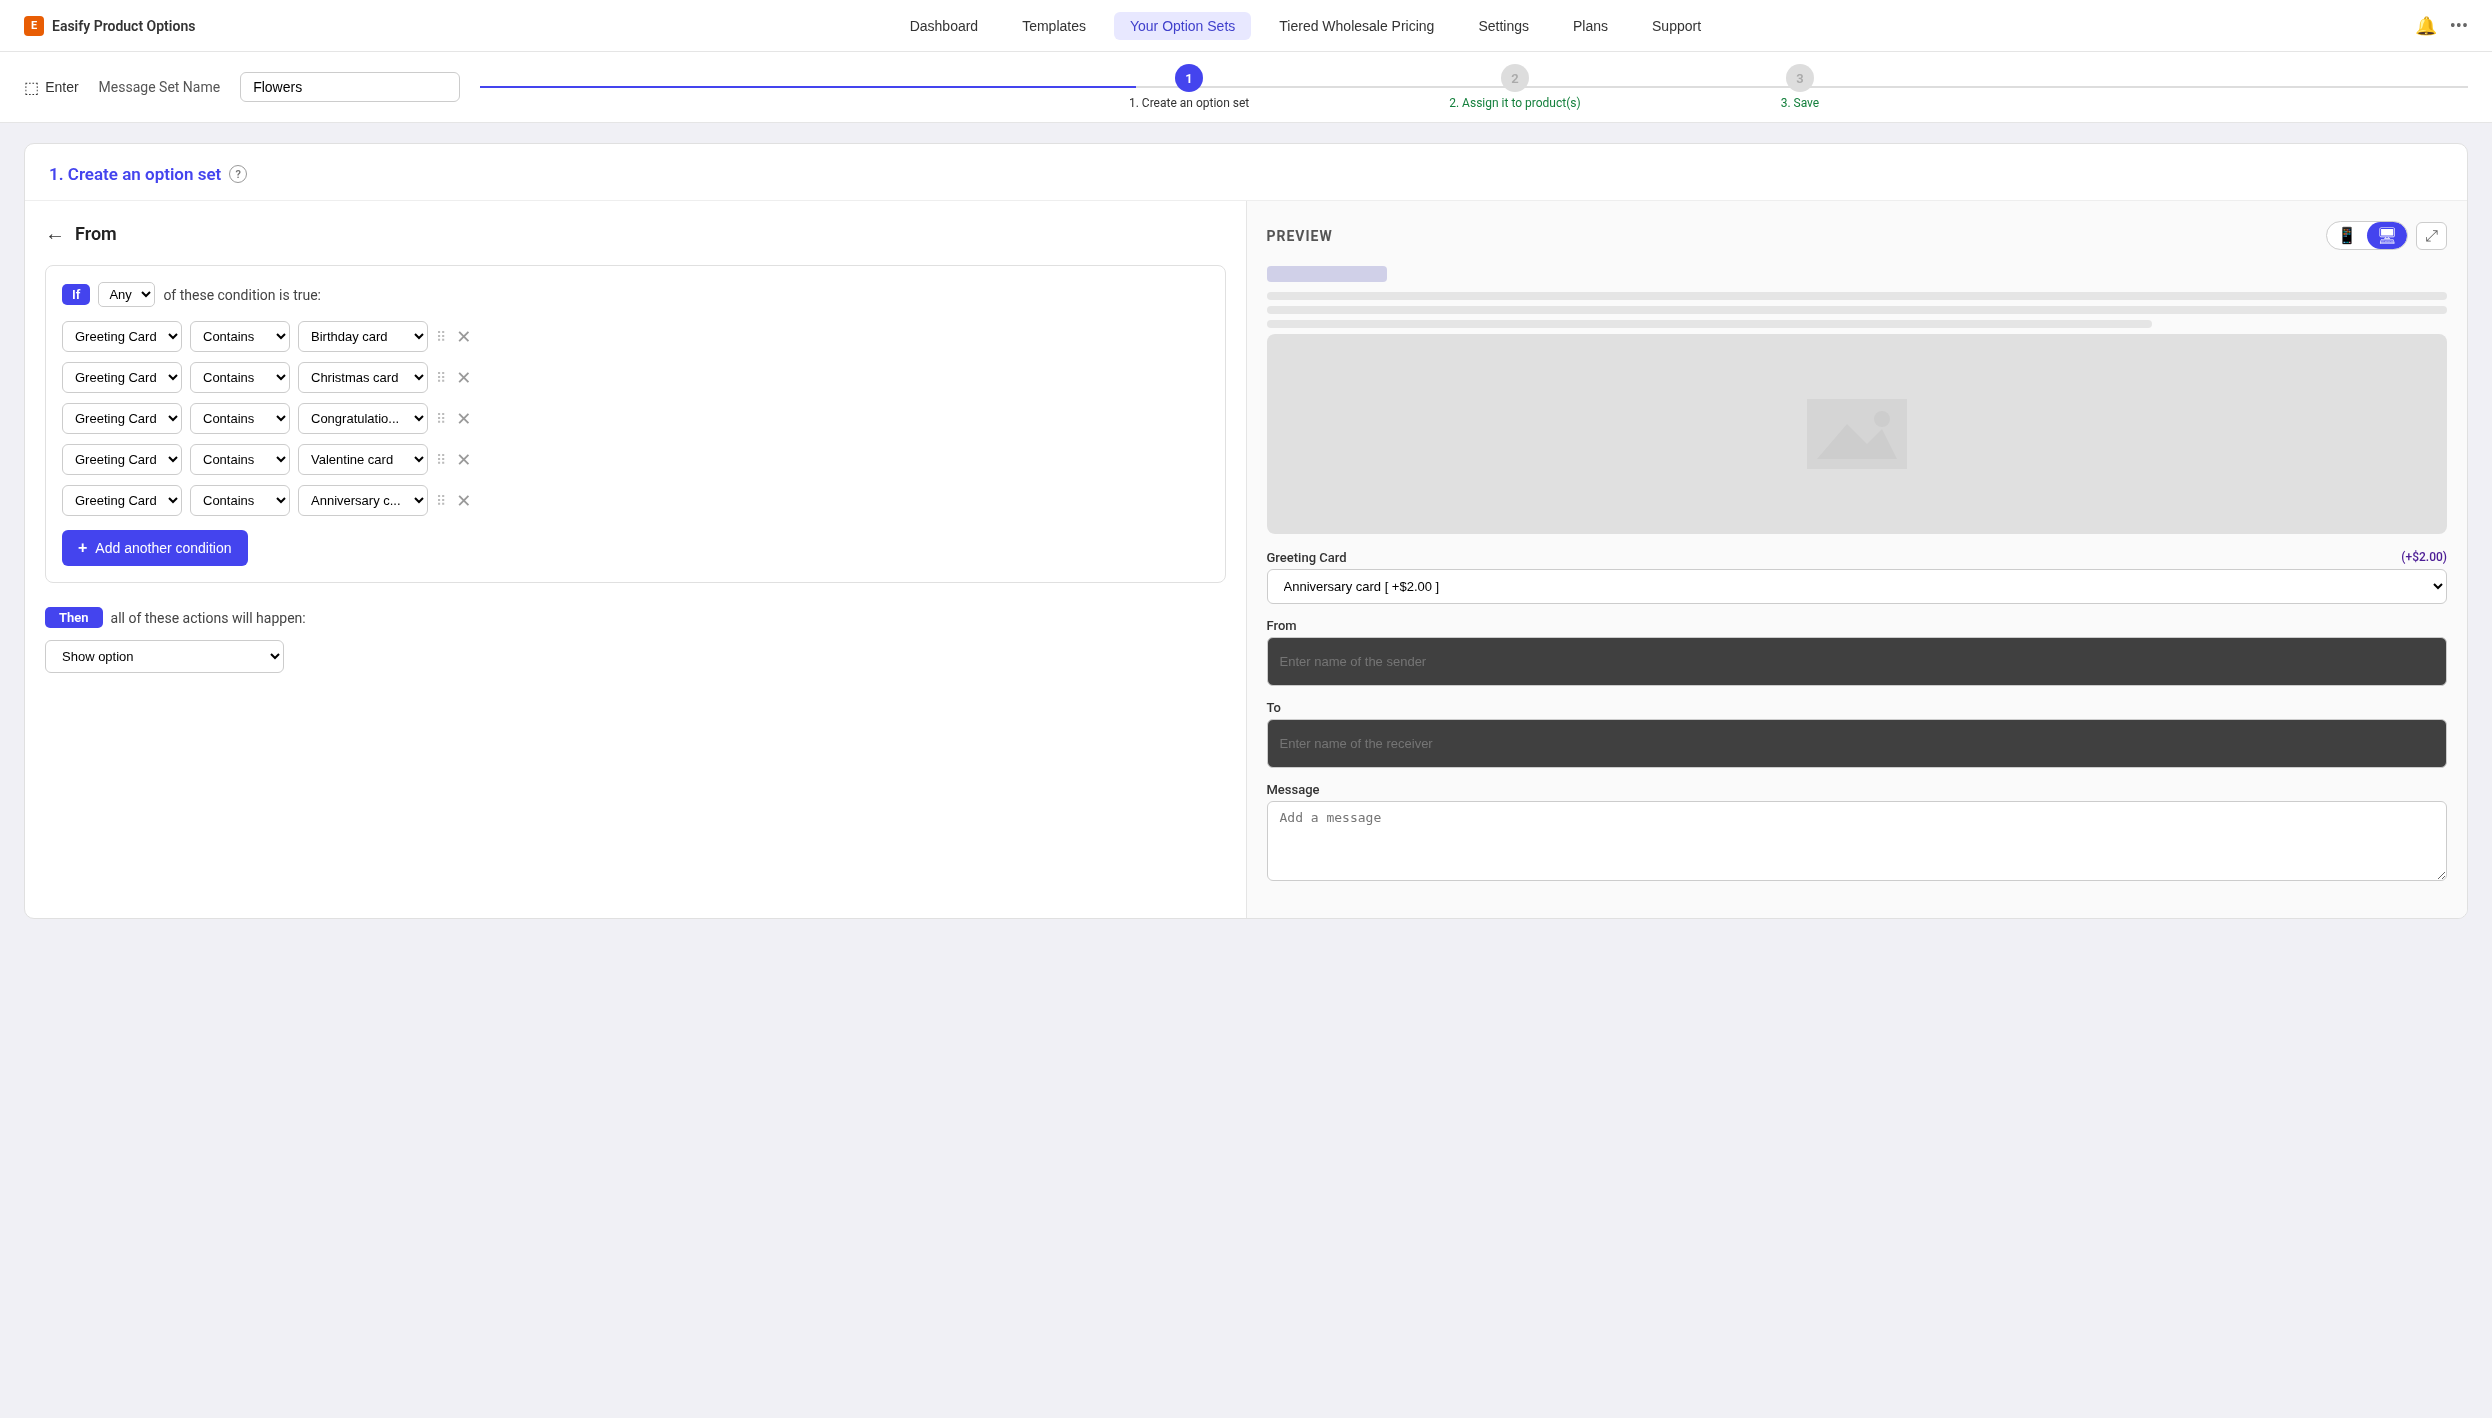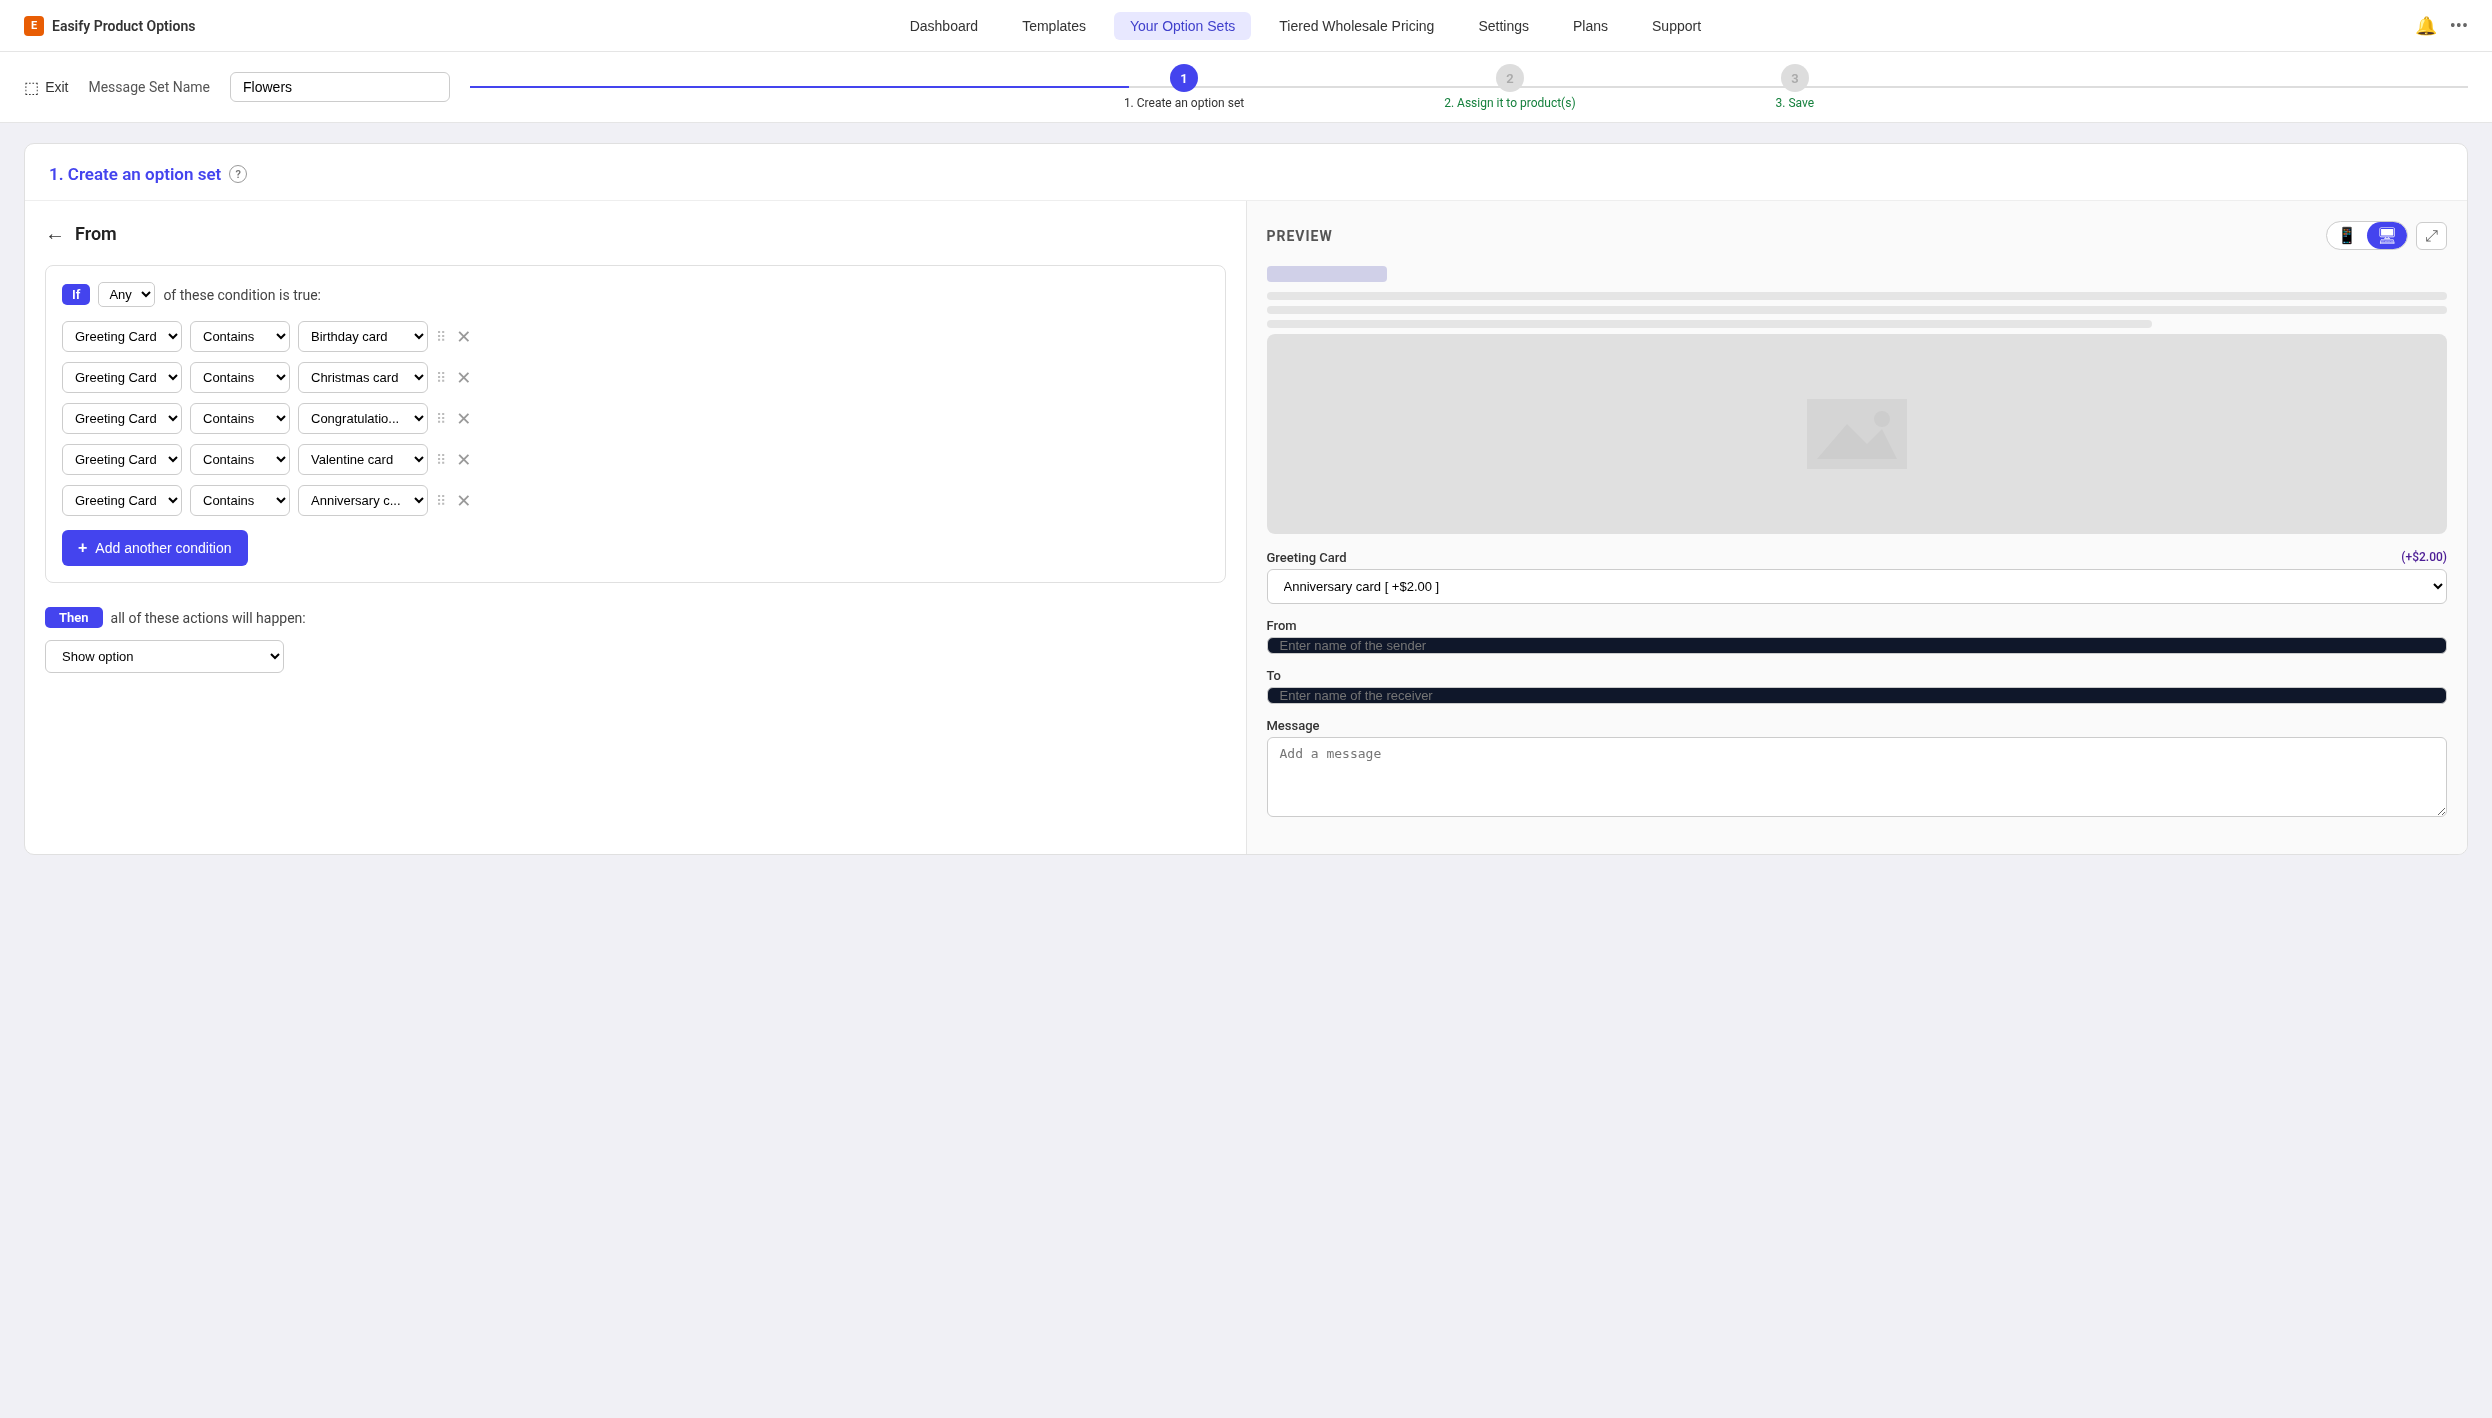--- a/index.html
+++ b/index.html
@@ -89,21 +89,21 @@
     
     .product-title-placeholder { width: 120px; height: 16px; background: #d0d0e8; border-radius: 4px; margin-bottom: 10px; }
     .product-line { height: 8px; background: #e5e5e5; border-radius: 4px; margin-bottom: 6px; }
     .product-line.full { width: 100%; }
     .product-line.med { width: 75%; }
 
     .form-field { margin-bottom: 14px; }
     .form-label { font-size: 13px; font-weight: 500; color: #333; margin-bottom: 4px; display: flex; justify-content: space-between; }
     .form-label-price { color: #4c1d95; font-size: 12px; }
     .form-select { width: 100%; border: 1px solid #ccc; border-radius: 6px; padding: 8px 12px; font-size: 13px; background: #fff; cursor: pointer; }
-    .form-input { width: 100%; border: 1px solid #ccc; border-radius: 6px; padding: 0 12px; font-size: 13px; background: #0f172a; color: #999; }
+    .form-input { width: 100%; border: 1px solid #ccc; border-radius: 6px; padding: 16px 12px; font-size: 13px; background: #404040; color: #999; }
     .form-textarea { width: 100%; border: 1px solid #ccc; border-radius: 6px; padding: 8px 12px; font-size: 13px; background: #fff; color: #999; height: 80px; resize: vertical; font-family: monospace; }
   </style>
 </head>
 <body>
 
 <div class="topbar">
   <div class="topbar-left">
     <div class="app-logo">E</div>
     <span>Easify Product Options</span>
   </div>
@@ -118,21 +118,21 @@
   </div>
   <div class="topbar-right">
     <span class="bell-icon">🔔</span>
     <span class="more-icon">•••</span>
   </div>
 </div>
 
 <div class="toolbar">
   <button class="exit-btn">
     <span style="font-size:16px;">⬚</span>
-    <span>Exit</span>
+    <span>Enter</span>
   </button>
   <span class="option-set-name-label">Message Set Name</span>
   <input class="option-set-input" type="text" value="Flowers" style="">
 
   <div class="stepper">
     <div class="stepper-track"></div>
     <div class="stepper-track-fill"></div>
     <div class="stepper-steps">
       <div class="stepper-step">
         <div class="step-circle active">1</div>

